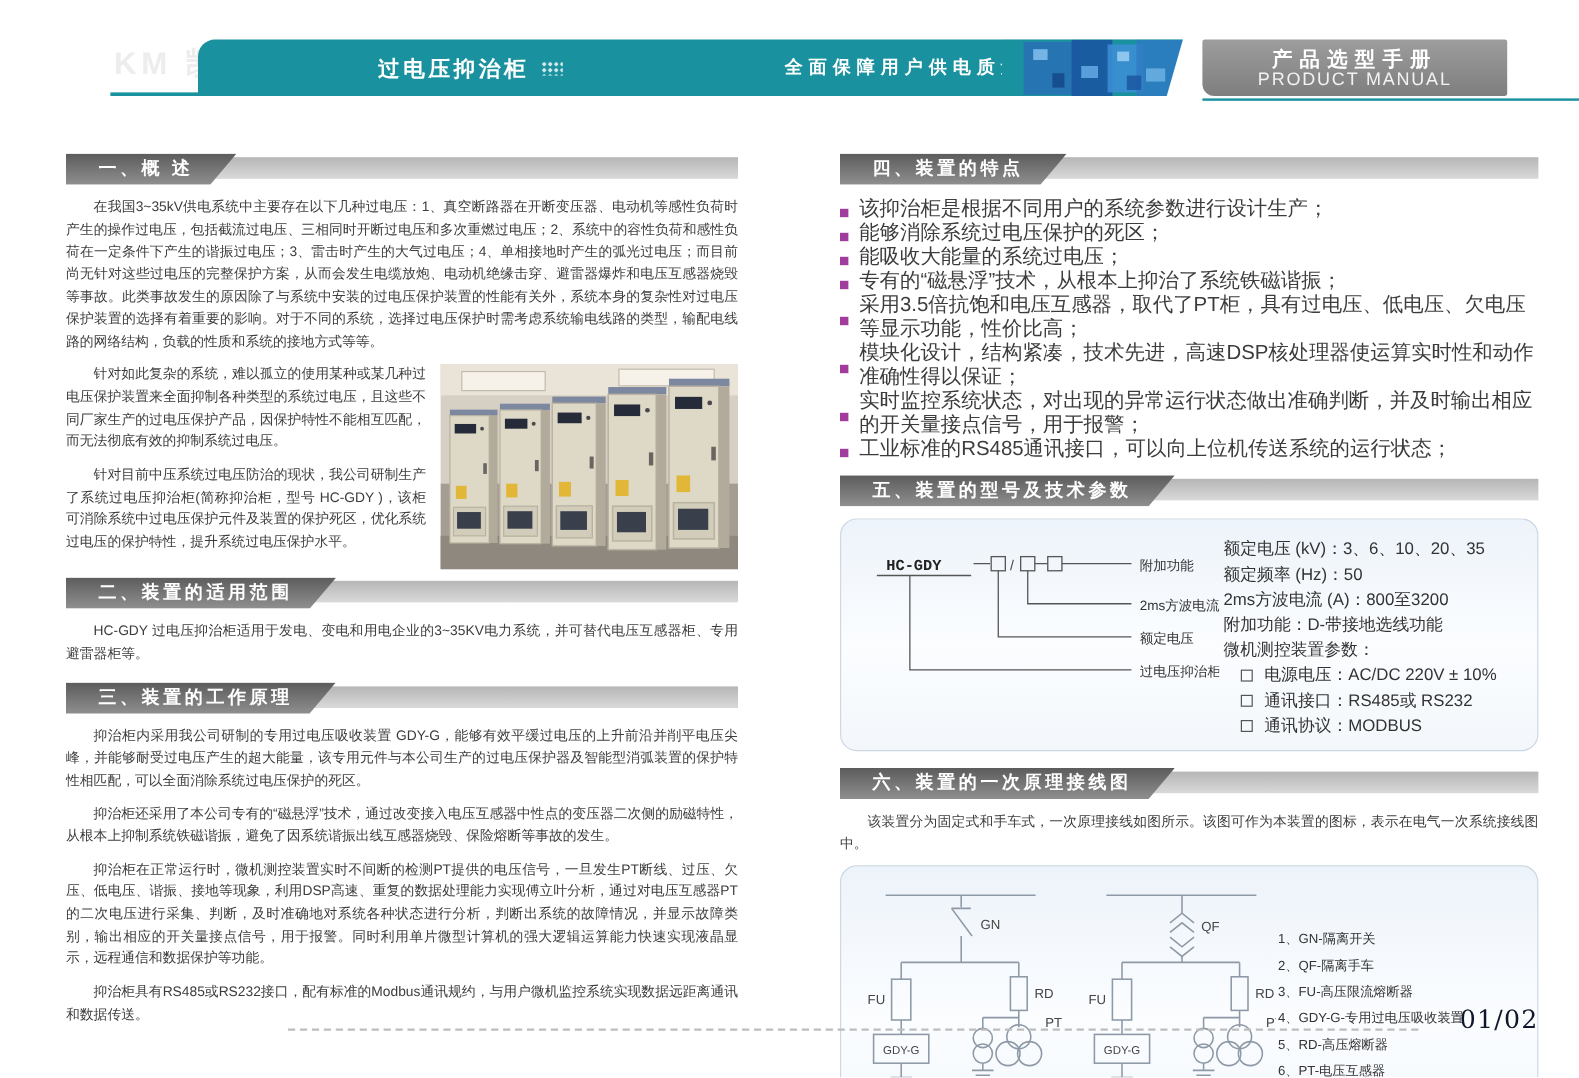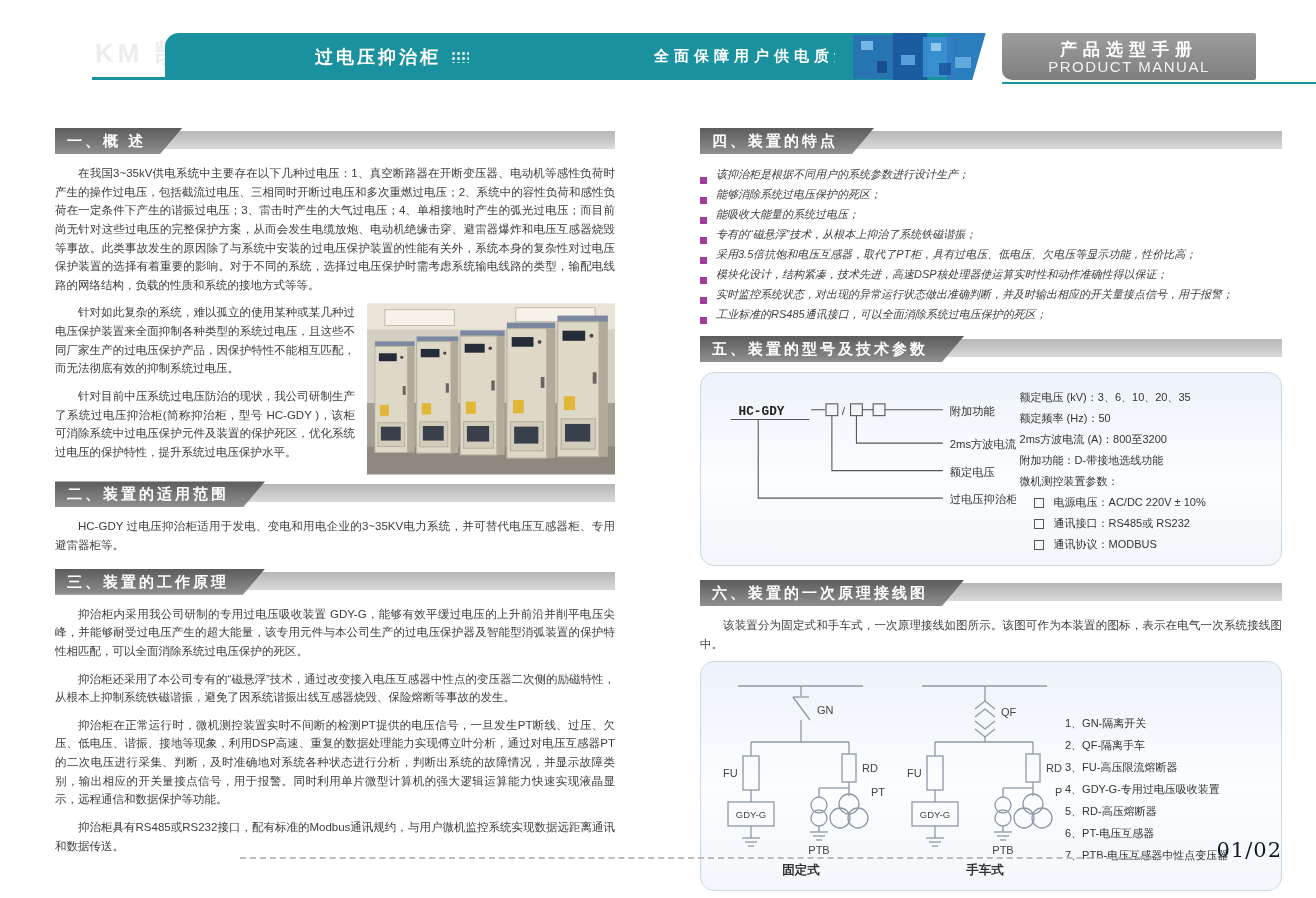--- a/index.html
+++ b/index.html
@@ -29,38 +29,38 @@
 
   
   .lcol{position:absolute;left:55px;top:128px;width:560px;}
   .rcol{position:absolute;left:700px;top:128px;width:582px;}
 
   
   .sec-h{position:relative;height:26px;margin:0 0 10px 0;}
   .sec-h .strip{position:absolute;left:0;right:0;top:3px;height:18px;
                 background:linear-gradient(180deg,#b6b6b6,#d9d9d9);}
   .sec-h .label{position:absolute;left:0;top:0;height:26px;line-height:26px;
-                padding:0 36px 0 12px;color:#fff;font-size:15px;font-weight:bold;letter-spacing:3px;
+                padding:0 36px 0 27px;color:#fff;font-size:15px;font-weight:bold;letter-spacing:3px;
                 background:linear-gradient(180deg,#5c5c5c,#8f8f8f);
                 clip-path:polygon(0 0,100% 0,calc(100% - 22px) 100%,0 100%);}
 
   .para{font-size:11.5px;line-height:1.62;text-align:justify;text-indent:2em;color:#3c3c3c;margin:0 0 9px 0;}
   .two-col{display:flex;gap:12px;margin-bottom:6px;}
   .two-col .txt{width:300px;}
   .photo-wrap{width:248px;height:172px;flex:none;}
 
   
-  .feat{display:flex;gap:9px;font-size:11px;line-height:20px;color:#3c3c3c;align-items:flex-end;font-style:italic;}
+  .feat{display:flex;gap:9px;font-size:17px;line-height:20px;color:#3c3c3c;align-items:center;}
   .feat .sq{width:7px;height:7px;background:#a23c9c;margin-top:6px;flex:none;}
 
   
   .panel{border:1px solid #ccd8e4;border-radius:14px;
          background:linear-gradient(180deg,#edf3fa 0%,#fbfdff 55%,#f3f7fb 100%);}
   .panel5{display:flex;padding:14px 10px 10px 14px;gap:4px;margin-bottom:14px;}
-  .specs{width:256px;font-size:11px;line-height:21px;color:#333;}
+  .specs{width:256px;font-size:14px;line-height:21px;color:#333;}
   .spec-line{white-space:nowrap;}
   .subspec{display:flex;align-items:center;gap:10px;padding-left:14px;white-space:nowrap;}
   .cb{width:8px;height:8px;border:1.2px solid #555;flex:none;display:inline-block;}
 
   .panel6{display:flex;padding:10px 8px 6px 10px;gap:2px;}
   .legend{padding-top:40px;font-size:11px;line-height:22px;color:#333;white-space:nowrap;}
 
   svg text{font-family:"Liberation Sans","DejaVu Sans",sans-serif;}
   .mono{font-family:"Liberation Mono","DejaVu Sans Mono",monospace;}
 
@@ -232,21 +232,21 @@
       <div class="feat">
           <span class="sq"></span>
           <span>模块化设计，结构紧凑，技术先进，高速DSP核处理器使运算实时性和动作准确性得以保证；</span>
         </div>
       <div class="feat">
           <span class="sq"></span>
           <span>实时监控系统状态，对出现的异常运行状态做出准确判断，并及时输出相应的开关量接点信号，用于报警；</span>
         </div>
       <div class="feat">
           <span class="sq"></span>
-          <span>工业标准的RS485通讯接口，可以全面消除系统过电压保护的死区；</span>
+          <span>工业标准的RS485通讯接口，可以向上位机传送系统的运行状态；</span>
         </div>
     </div>
 
     <div class="sec-h">
       <div class="strip"></div>
       <div class="label">五、装置的型号及技术参数</div>
     </div>
 
     <div class="panel panel5">
       <svg width="306" height="128" viewBox="0 0 306 128">

